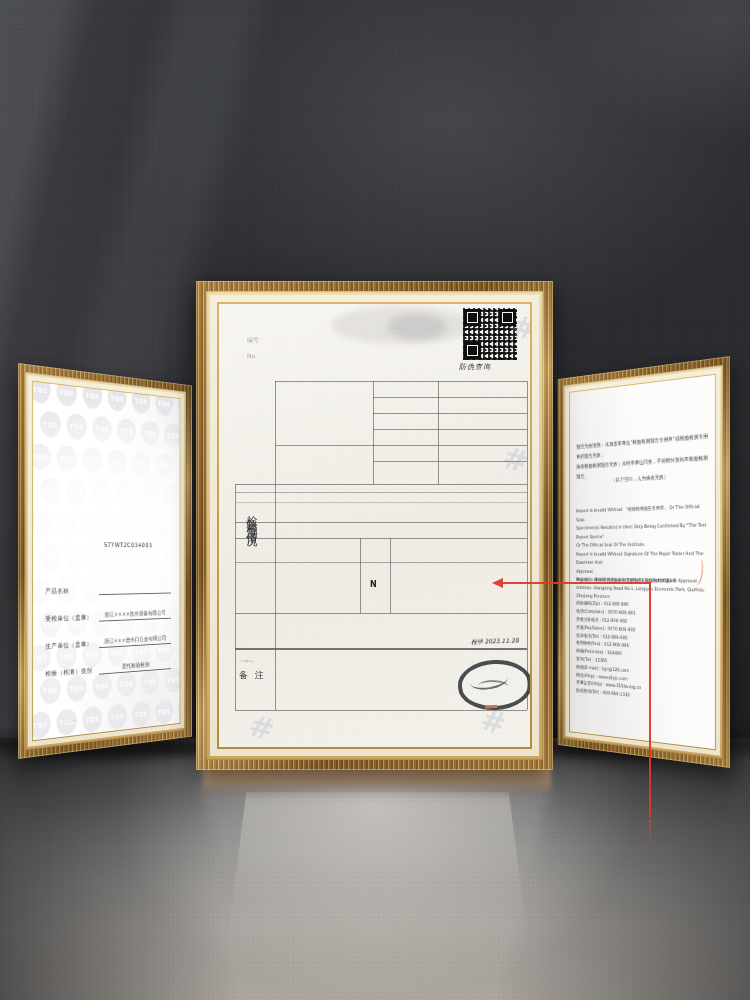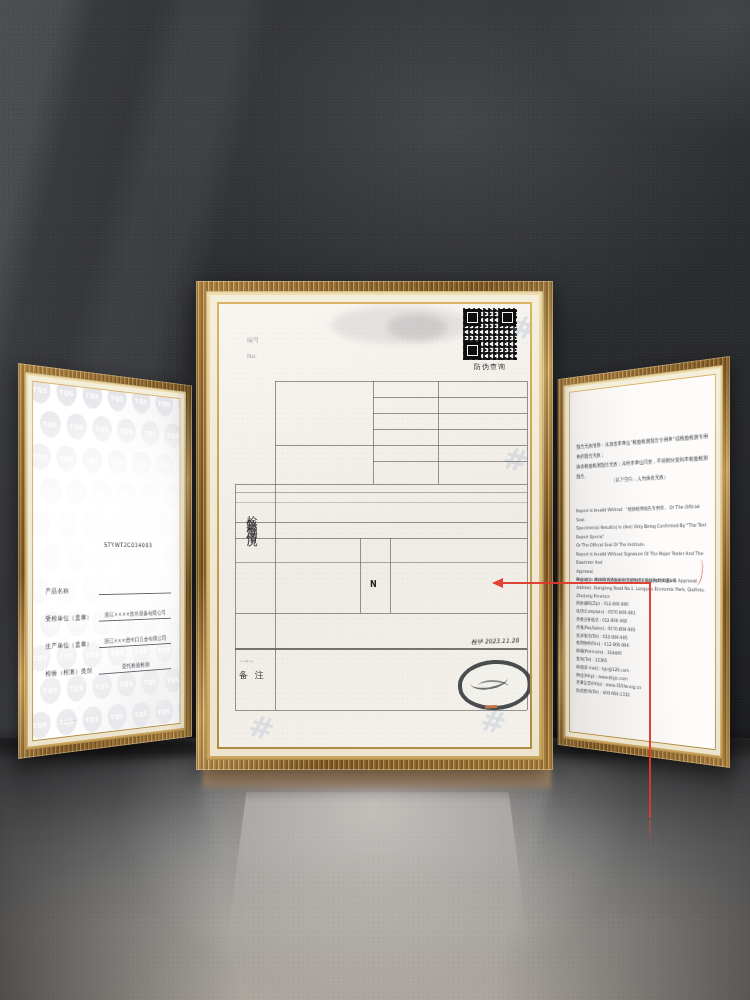--- a/index.html
+++ b/index.html
@@ -76,22 +76,22 @@
   .hl{height:1px;} .vl{width:1px;}
   .qr{position:absolute;left:244px;top:4px;width:54px;height:52px;background:#f2f2f0;
     background-image:
       radial-gradient(rgba(10,10,10,.95) 1px, transparent 1.3px),
       radial-gradient(rgba(10,10,10,.9) 1.1px, transparent 1.4px),
       repeating-linear-gradient(90deg, rgba(15,15,15,.85) 0 2px, transparent 2px 5px),
       repeating-linear-gradient(0deg, rgba(15,15,15,.8) 0 2px, transparent 2px 6px);
     background-size:5px 4px,7px 6px,100% 100%,100% 100%;}
   .finder{position:absolute;width:11px;height:11px;border:3px solid #0e0e0e;background:#f4f4f2;}
   .finder::after{content:"";position:absolute;inset:1px;background:#0e0e0e;}
-  .qr-caption{position:absolute;left:240px;top:58px;width:62px;text-align:center;
-    font-size:7px;color:#2e2e30;letter-spacing:1px;filter:blur(.2px);}
+  .qr-caption{position:absolute;left:240px;top:58px;width:62px;
+    font-size:7px;color:#2e2e30;letter-spacing:1px;filter:blur(.2px);font-style:italic;}
   .vlabel{position:absolute;left:24px;top:203px;height:150px;writing-mode:vertical-rl;
     font-size:11px;letter-spacing:4px;color:#2f2f33;filter:blur(.25px);}
   .remark{position:absolute;left:20px;top:365px;font-size:9px;color:#2e2e32;letter-spacing:2px;filter:blur(.2px);}
   .nmark{position:absolute;left:151px;top:276px;font-size:8px;font-weight:bold;color:#222;}
   .hand{position:absolute;left:252px;top:333px;width:64px;font-size:6px;font-style:italic;
     color:#2b2b30;filter:blur(.35px);transform:rotate(-2deg);}
   .scribble2{position:absolute;left:20px;top:353px;font-size:6px;color:rgba(70,70,80,.45);filter:blur(.3px);}
   .stamp{position:absolute;left:239px;top:356px;width:66px;height:42px;border:4.5px solid #32373a;
     border-radius:50%/48%;transform:rotate(-3deg);opacity:.88;background:rgba(245,245,243,.25);}
   .stamp .s1{position:absolute;left:8px;top:7px;width:38px;height:16px;border-bottom:2px solid rgba(40,44,46,.75);

